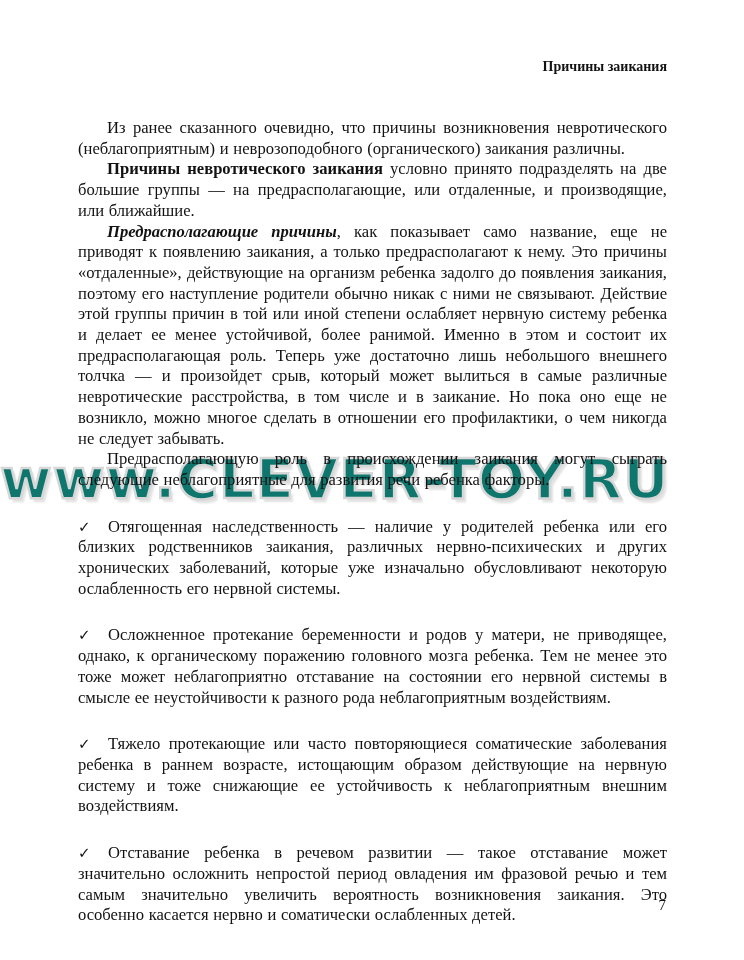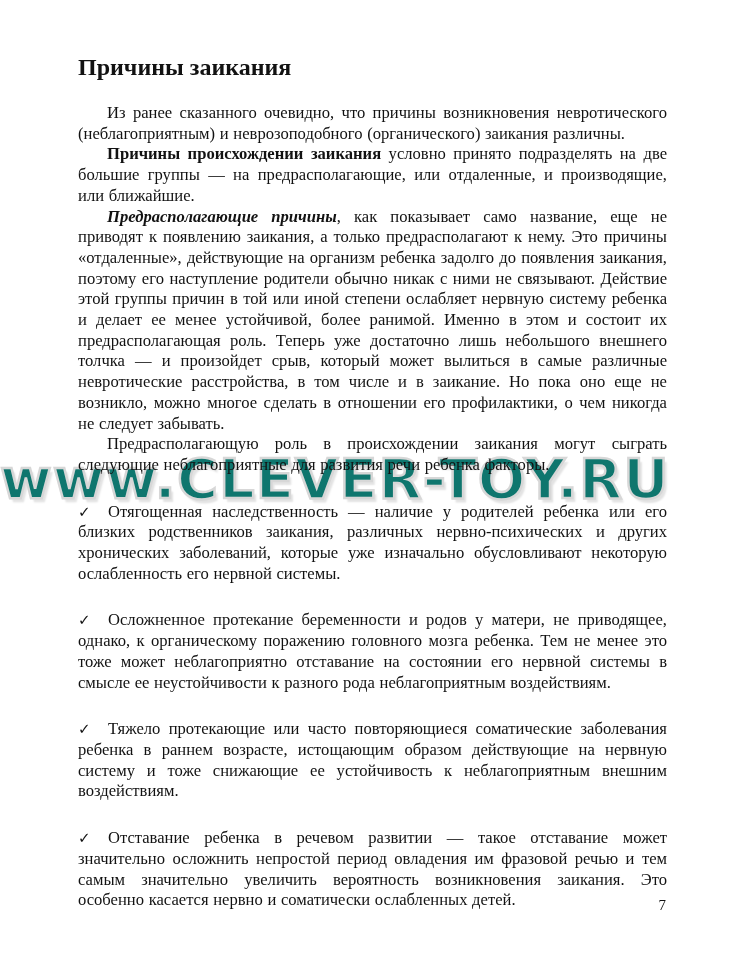--- a/index.html
+++ b/index.html
@@ -34,23 +34,23 @@
     text-shadow: 3px 4px 2px #e3e3e3;
     z-index: 1;
     user-select: none;
   }
   .content {
     position: relative;
     z-index: 2;
     padding: 54px 77px 0 78px;
   }
   .title {
-    margin: 0 0 23px 0;
-    text-align: left;
-    font-size: 24px;
+    margin: 0 0 38px 0;
+    text-align: right;
+    font-size: 14px;
     font-weight: bold;
     line-height: 26px;
   }
   .para {
     margin: 0;
     text-align: justify;
     font-size: 16.6px;
     line-height: 20.7px;
     word-spacing: 0.5px;
   }
@@ -94,21 +94,21 @@
 
   <div class="content">
 
     <h1 class="title">Причины заикания</h1>
 
     <p class="para indent">
       <span>Из ранее сказанного очевидно, что причины возникновения невротического (неблагоприятным) и неврозоподобного (органического) заикания различны.</span>
     </p>
 
     <p class="para indent">
-      <span class="lead-bold">Причины происхождении заикания</span><span> условно принято подразделять на две большие группы — на предрасполагающие, или отдаленные, и производящие, или ближайшие.</span>
+      <span class="lead-bold">Причины невротического заикания</span><span> условно принято подразделять на две большие группы — на предрасполагающие, или отдаленные, и производящие, или ближайшие.</span>
     </p>
 
     <p class="para indent">
       <span class="lead-bold-italic">Предрасполагающие причины</span><span>, как показывает само название, еще не приводят к появлению заикания, а только предрасполагают к нему. Это причины «отдаленные», действующие на организм ребенка задолго до появления заикания, поэтому его наступление родители обычно никак с ними не связывают. Действие этой группы причин в той или иной степени ослабляет нервную систему ребенка и делает ее менее устойчивой, более ранимой. Именно в этом и состоит их предрасполагающая роль. Теперь уже достаточно лишь небольшого внешнего толчка — и произойдет срыв, который может вылиться в самые различные невротические расстройства, в том числе и в заикание. Но пока оно еще не возникло, можно многое сделать в отношении его профилактики, о чем никогда не следует забывать.</span>
     </p>
 
     <p class="para indent">
       <span>Предрасполагающую роль в происхождении заикания могут сыграть следующие неблагоприятные для развития речи ребенка факторы.</span>
     </p>
 

